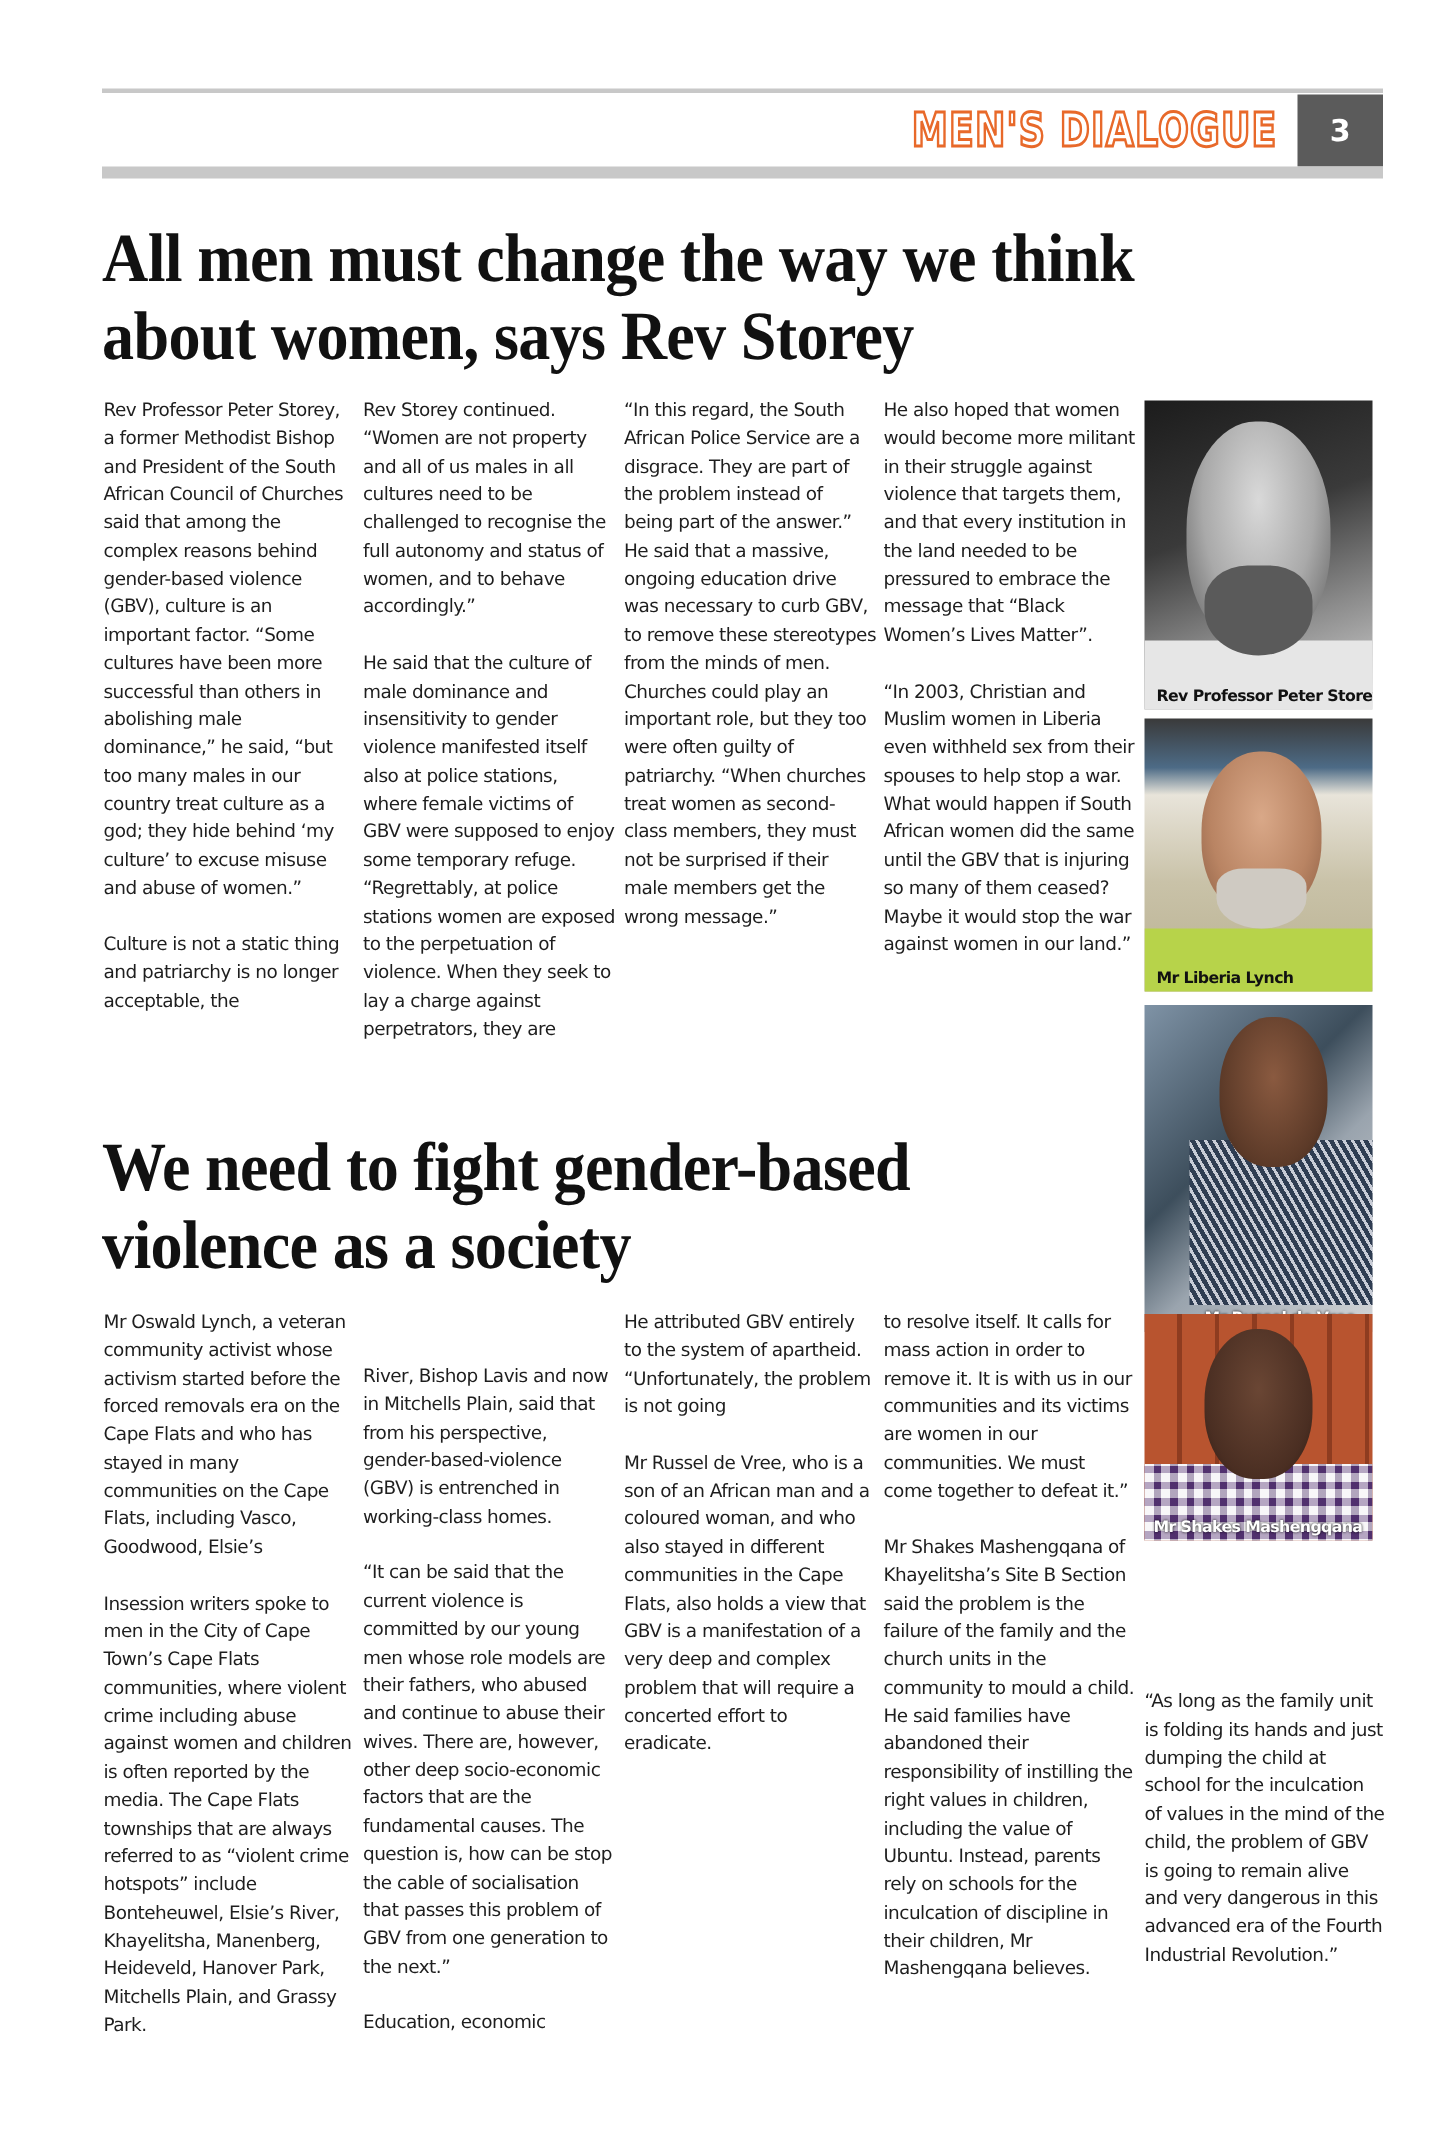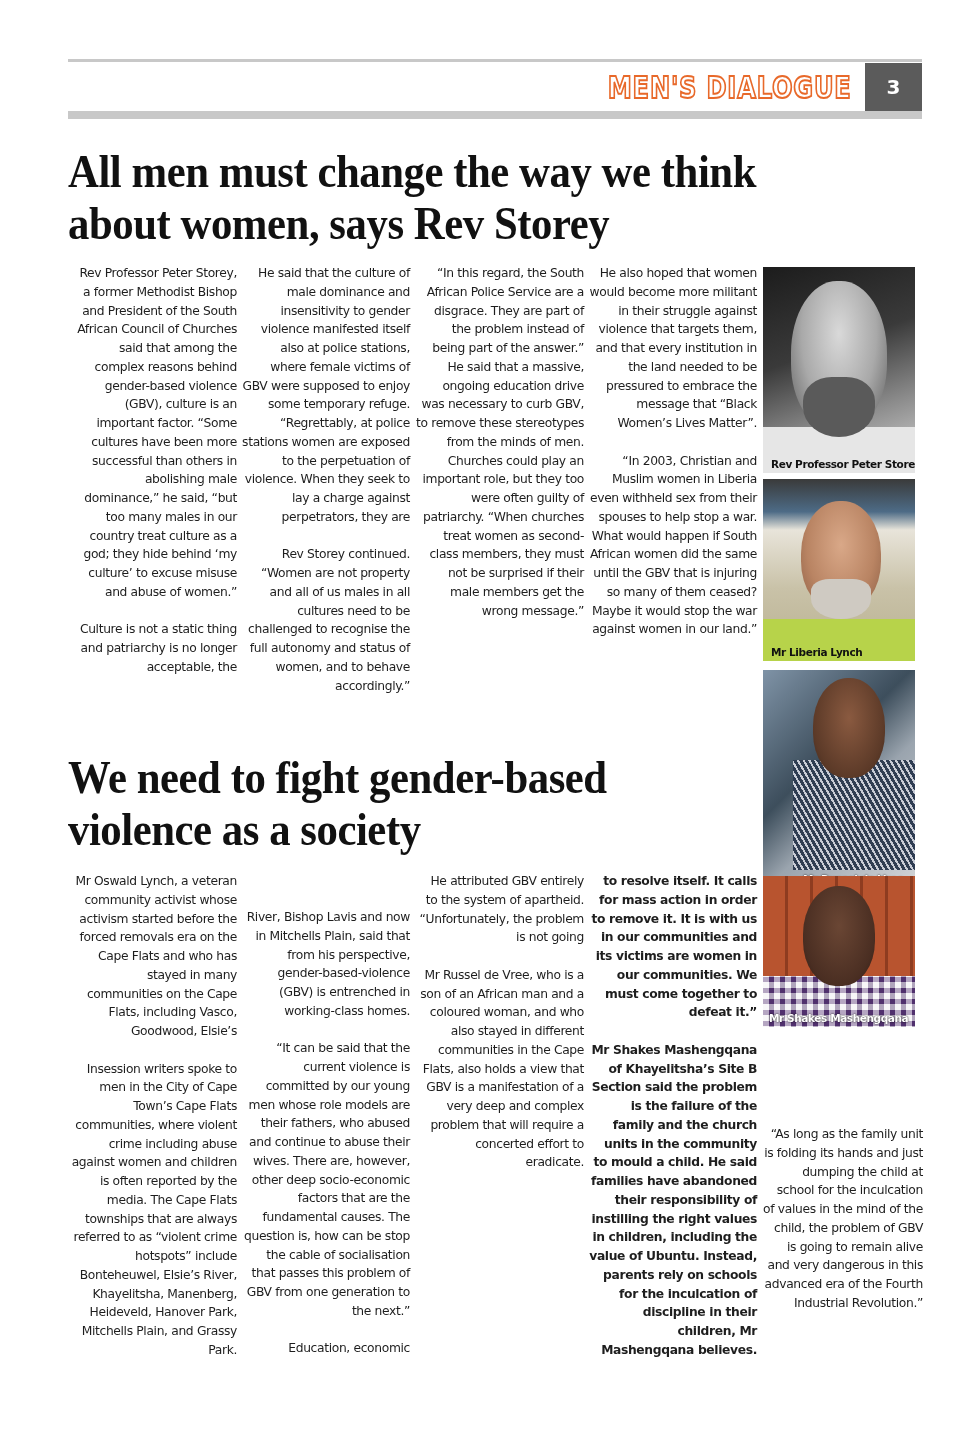--- a/index.html
+++ b/index.html
@@ -10,21 +10,21 @@
     font-family:"DejaVu Sans", sans-serif; font-weight:bold; font-size:31px; letter-spacing:1px;
     color:#fff; -webkit-text-stroke:2px #e8692a; text-transform:uppercase; transform:scaleX(0.78); transform-origin:right center; }
   .page-num { position:absolute; left:865px; top:63px; width:57px; height:48px; background:#5b5b5b; color:#fff;
     font-family:"DejaVu Sans", sans-serif; font-size:20px; font-weight:bold; text-align:center; line-height:48px; }
   .headline { position:absolute; left:68px; font-family:"Liberation Serif", serif; font-weight:bold; font-size:46px;
     line-height:52px; color:#111; letter-spacing:-0.5px; transform:scaleX(0.93); transform-origin:left top; white-space:nowrap; }
   .h1 { top:146px; }
   .h2 { top:752px; }
   .col { position:absolute; width:168px; font-family:"DejaVu Sans", sans-serif; font-size:12.3px; line-height:18.75px;
     color:#1e1e1e; letter-spacing:-0.35px; }
-  .col p { margin:0 0 18.75px 0; white-space:pre-line;text-align:right; }
+  .col p { margin:0 0 18.75px 0; white-space:pre-line; }
   .col p:last-child { margin-bottom:0; }
   .photo { position:absolute; left:763px; width:152px; overflow:hidden; }
   .photo .caption { position:absolute; left:8px; bottom:3px; font-family:"DejaVu Sans", sans-serif; font-weight:bold;
     font-size:10.5px; letter-spacing:-0.4px; white-space:nowrap; }
   .p1 { top:267px; height:206px; background:linear-gradient(160deg,#1c1c1c 0%,#3a3a3a 40%,#8c8c8c 70%,#d8d8d8 100%); }
   .p1 .face { position:absolute; left:28px; top:14px; width:96px; height:150px; border-radius:48% 48% 45% 45%;
     background:radial-gradient(ellipse at 50% 35%,#d9d9d9 0%,#a9a9a9 55%,#5c5c5c 100%); }
   .p1 .beard { position:absolute; left:40px; top:110px; width:72px; height:60px; border-radius:40% 40% 50% 50%; background:#5a5a5a; }
   .p1 .shirt { position:absolute; left:0; top:160px; width:152px; height:60px; background:#e6e6e6; }
   .p1 .caption { color:#111; }
@@ -61,22 +61,22 @@
 <div class="headline h1">
   <div>All men must change the way we think</div>
   <div>about women, says  Rev Storey</div>
 </div>
 
 <div class="col" style="left:69px;top:264px;">
   <p>Rev Professor Peter Storey, a former Methodist Bishop and President of the South African Council of Churches said that among the complex reasons behind gender-based violence (GBV), culture is an important factor. “Some cultures have been more successful than others in abolishing male dominance,” he said, “but too many males in our country treat culture as a god; they hide behind ‘my culture’ to excuse misuse and abuse of women.”</p>
   <p>Culture is not a static thing and patriarchy is no longer acceptable, the</p>
 </div>
 <div class="col" style="left:242px;top:264px;">
+  <p>Rev Storey continued. “Women are not property and all of us males in all cultures need to be challenged to recognise the full autonomy and status of women, and to behave accordingly.”</p>
   <p>He said that the culture of male dominance and insensitivity to gender violence manifested itself also at police stations, where female victims of GBV were supposed to enjoy some temporary refuge. “Regrettably, at police stations women are exposed to the perpetuation of violence. When they seek to lay a charge against perpetrators, they are</p>
-  <p>Rev Storey continued. “Women are not property and all of us males in all cultures need to be challenged to recognise the full autonomy and status of women, and to behave accordingly.”</p>
 </div>
 <div class="col" style="left:416px;top:264px;">
   <p>“In this regard, the South African Police Service are a disgrace. They are part of the problem instead of being part of the answer.” He said that a massive, ongoing education drive was necessary to curb GBV, to remove these stereotypes from the minds of men. Churches could play an important role, but they too were often guilty of patriarchy. “When churches treat women as second-class members, they must not be surprised if their male members get the wrong message.”</p>
 </div>
 <div class="col" style="left:589px;top:264px;">
   <p>He also hoped that women would become more militant in their struggle against violence that targets them, and that every institution in the land needed to be pressured to embrace the message that “Black Women’s Lives Matter”.</p>
   <p>“In 2003, Christian and Muslim women in Liberia even withheld sex from their spouses to help stop a war. What would happen if South African women did the same until the GBV that is injuring so many of them ceased? Maybe it would stop the war against women in our land.”</p>
 </div>
 
 <div class="photo p1">
@@ -114,19 +114,19 @@
 </div>
 <div class="col" style="left:242px;top:908px;">
   <p>River, Bishop Lavis and now in Mitchells Plain, said that from his perspective, gender-based-violence (GBV) is entrenched in working-class homes.</p>
   <p>“It can be said that the current violence is committed by our young men whose role models are their fathers, who abused and continue to abuse their wives. There are, however, other deep socio-economic factors that are the fundamental causes. The question is, how can be stop the cable of socialisation that passes this problem of GBV from one generation to the next.”</p>
   <p>Education, economic</p>
 </div>
 <div class="col" style="left:416px;top:872px;">
   <p>He attributed GBV entirely to the system of apartheid. “Unfortunately, the problem is not going</p>
   <p>Mr Russel de Vree, who is a son of an African man and a coloured woman, and who also stayed in different communities in the Cape Flats, also holds a view that GBV is a manifestation of a very deep and complex problem that will require a concerted effort to eradicate.</p>
 </div>
-<div class="col" style="left:589px;top:872px;font-weight:bold;">
+<div class="col" style="left:589px;top:872px;">
   <p>to resolve itself. It calls for mass action in order to remove it. It is with us in our communities and its victims are women in our communities. We must come together to defeat it.”</p>
   <p>Mr Shakes Mashengqana of Khayelitsha’s Site B Section said the problem is the failure of the family and the church units in the community to mould a child. He said families have abandoned their responsibility of instilling the right values in children, including the value of Ubuntu. Instead, parents rely on schools for the inculcation of discipline in their children, Mr Mashengqana believes.</p>
 </div>
 <div class="col" style="left:763px;top:1125px;width:160px;">
   <p>“As long as the family unit is folding its hands and just dumping the child at school for the inculcation of values in the mind of the child, the problem of GBV is going to remain alive and very dangerous in this advanced era of the Fourth Industrial Revolution.”</p>
 </div>
 
 </body></html>

